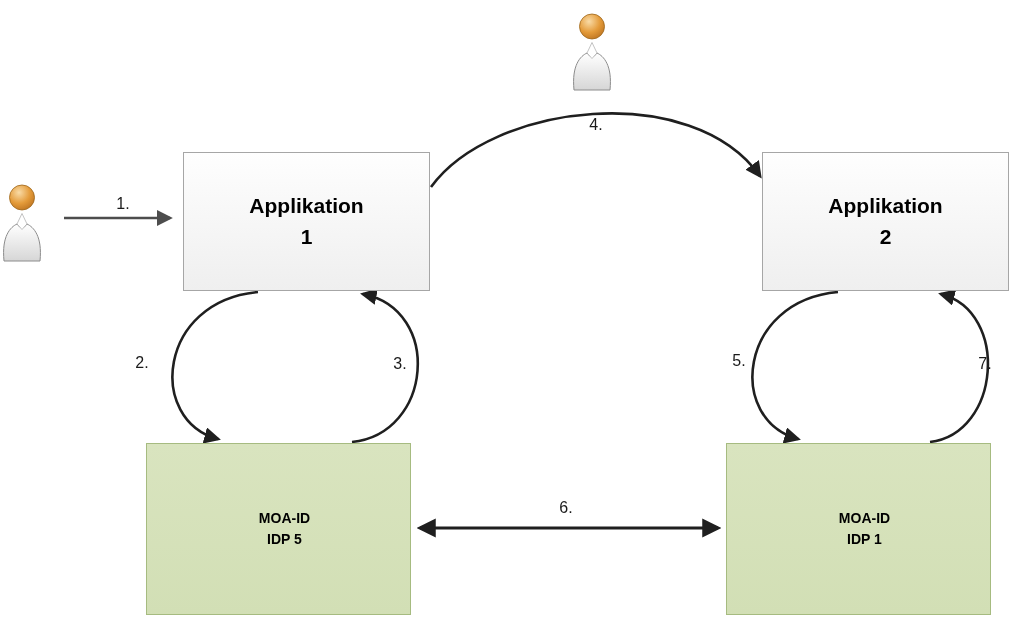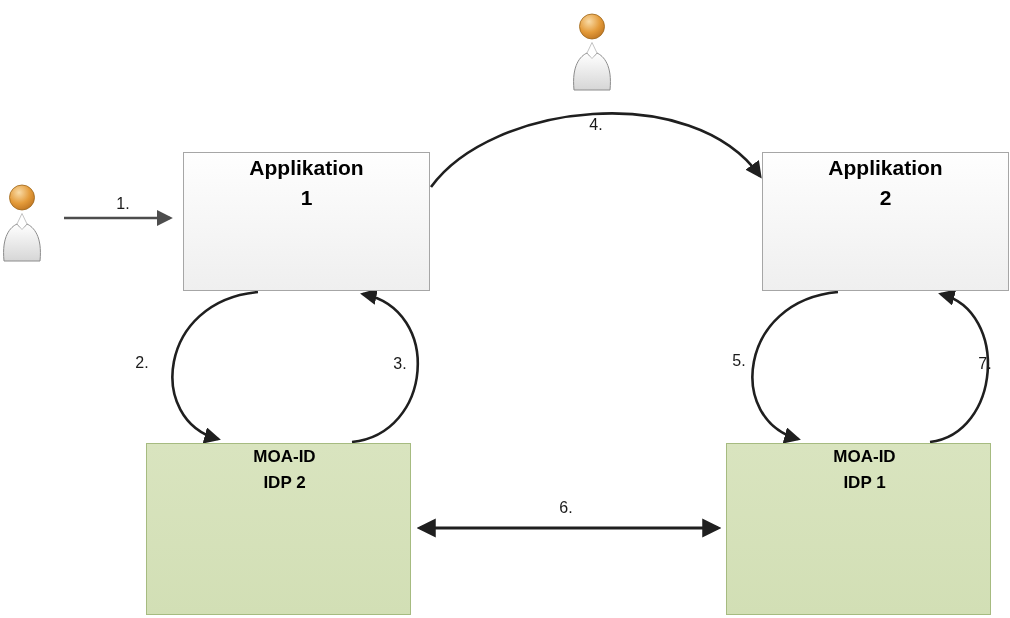--- a/index.html
+++ b/index.html
@@ -18,34 +18,35 @@
     position: absolute;
     left: 0; top: 0;
     width: 1010px; height: 618px;
   }
 
   .node {
     position: absolute;
     display: flex;
     flex-direction: column;
     align-items: center;
+    justify-content: center;
     text-align: center;
     font-weight: bold;
     color: #000000;
   }
   .node.app {
     background: linear-gradient(180deg, var(--app-box-bg-top, #fefefe) 0%, var(--app-box-bg-bottom, #efefef) 100%);
     border: 1px solid var(--app-box-border, #a6a6a6);
     font-size: 21px;
     line-height: 1.45;
   }
   .node.idp {
     background: linear-gradient(180deg, var(--idp-box-bg, #dbe6c3) 0%, #d2dfb5 100%);
     border: 1px solid var(--idp-box-border, #a3b97c);
-    font-size: 17px;
+    font-size: 14px;
     line-height: 1.5;
     padding-left: 12px;
   }
 
   .step-label {
     position: absolute;
     transform: translate(-50%, -50%);
     font-size: 16px;
     color: var(--step-label-color, #1a1a1a);
     white-space: nowrap;
@@ -109,21 +110,21 @@
     <div>1</div>
   </div>
 
   <div class="node app" style="left:762px; top:152px; width:247px; height:139px;">
     <div>Applikation</div>
     <div>2</div>
   </div>
 
   <div class="node idp" style="left:146px; top:443px; width:265px; height:172px;">
     <div>MOA-ID</div>
-    <div>IDP 2</div>
+    <div>IDP 5</div>
   </div>
 
   <div class="node idp" style="left:726px; top:443px; width:265px; height:172px;">
     <div>MOA-ID</div>
     <div>IDP 1</div>
   </div>
 
   <span class="step-label" style="left:123px; top:204px;">1.</span>
   <span class="step-label" style="left:142px; top:363px;">2.</span>
   <span class="step-label" style="left:400px; top:364px;">3.</span>

